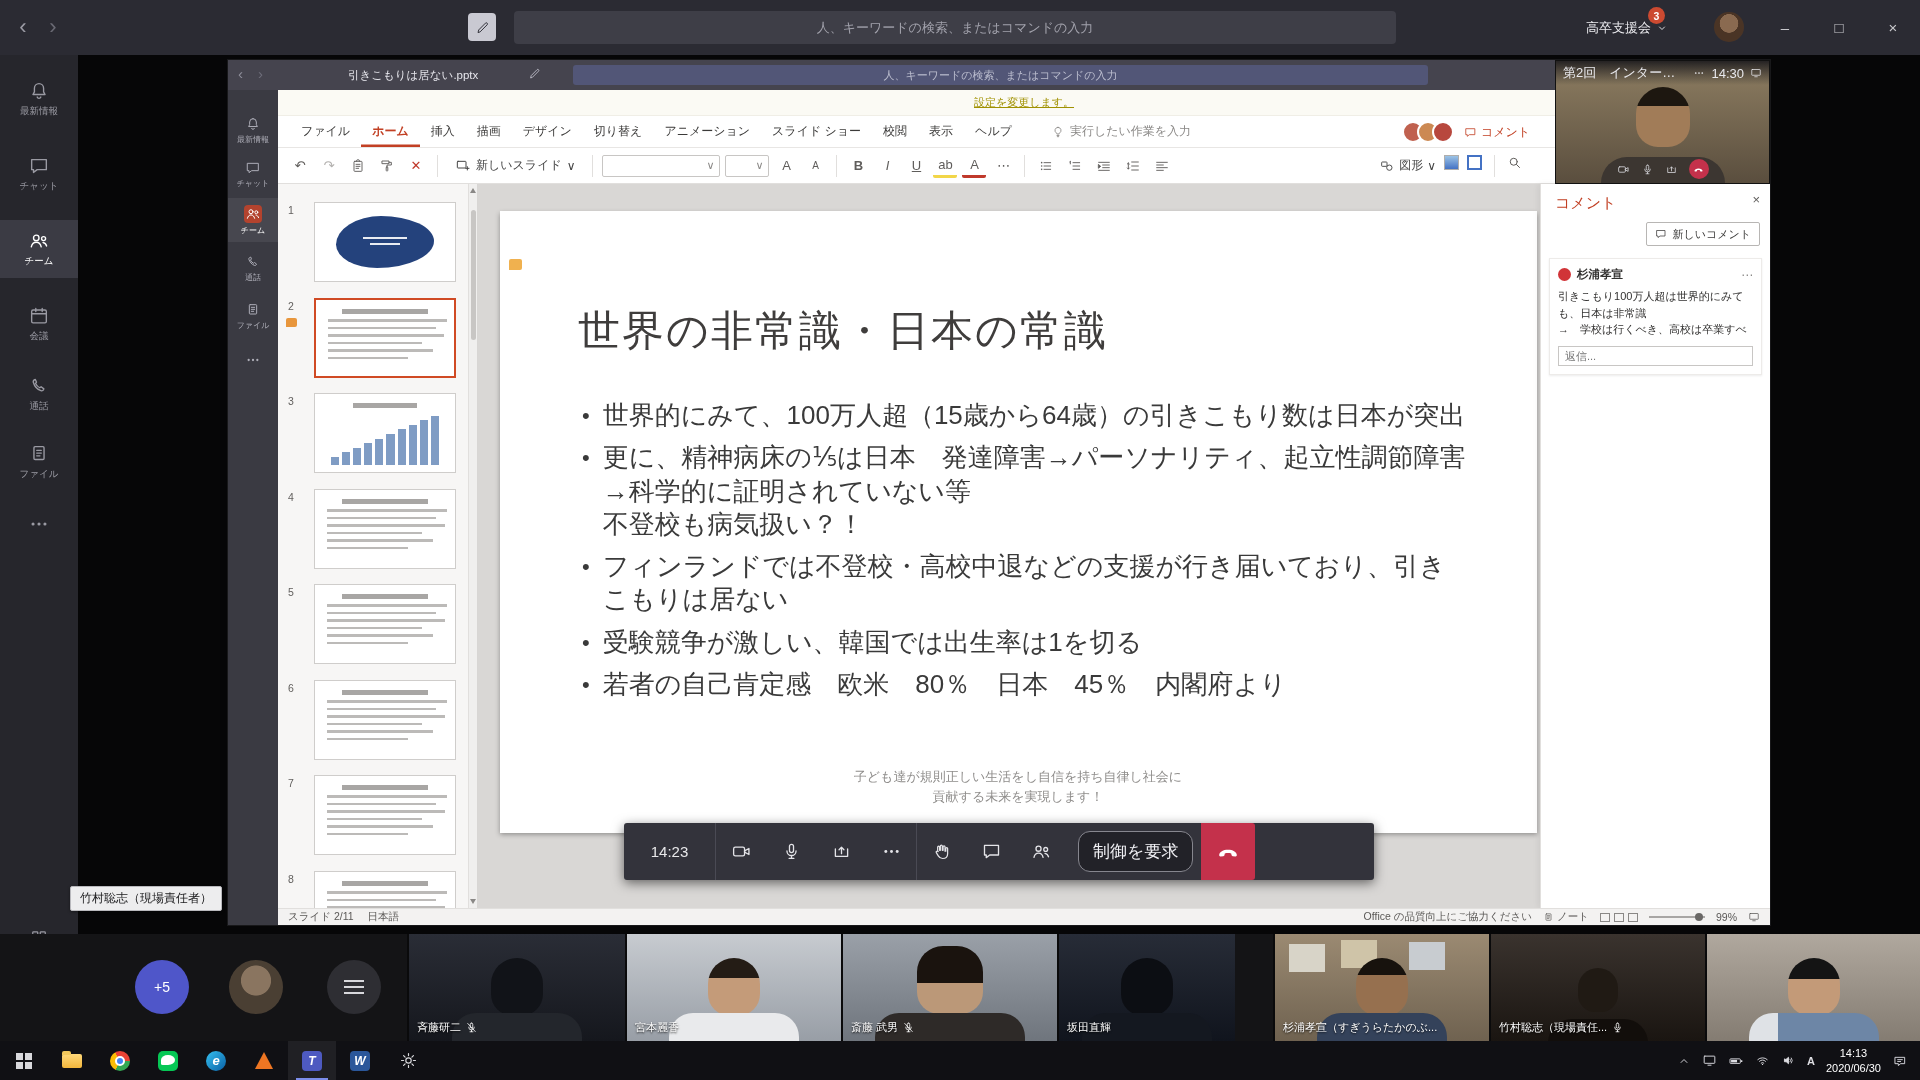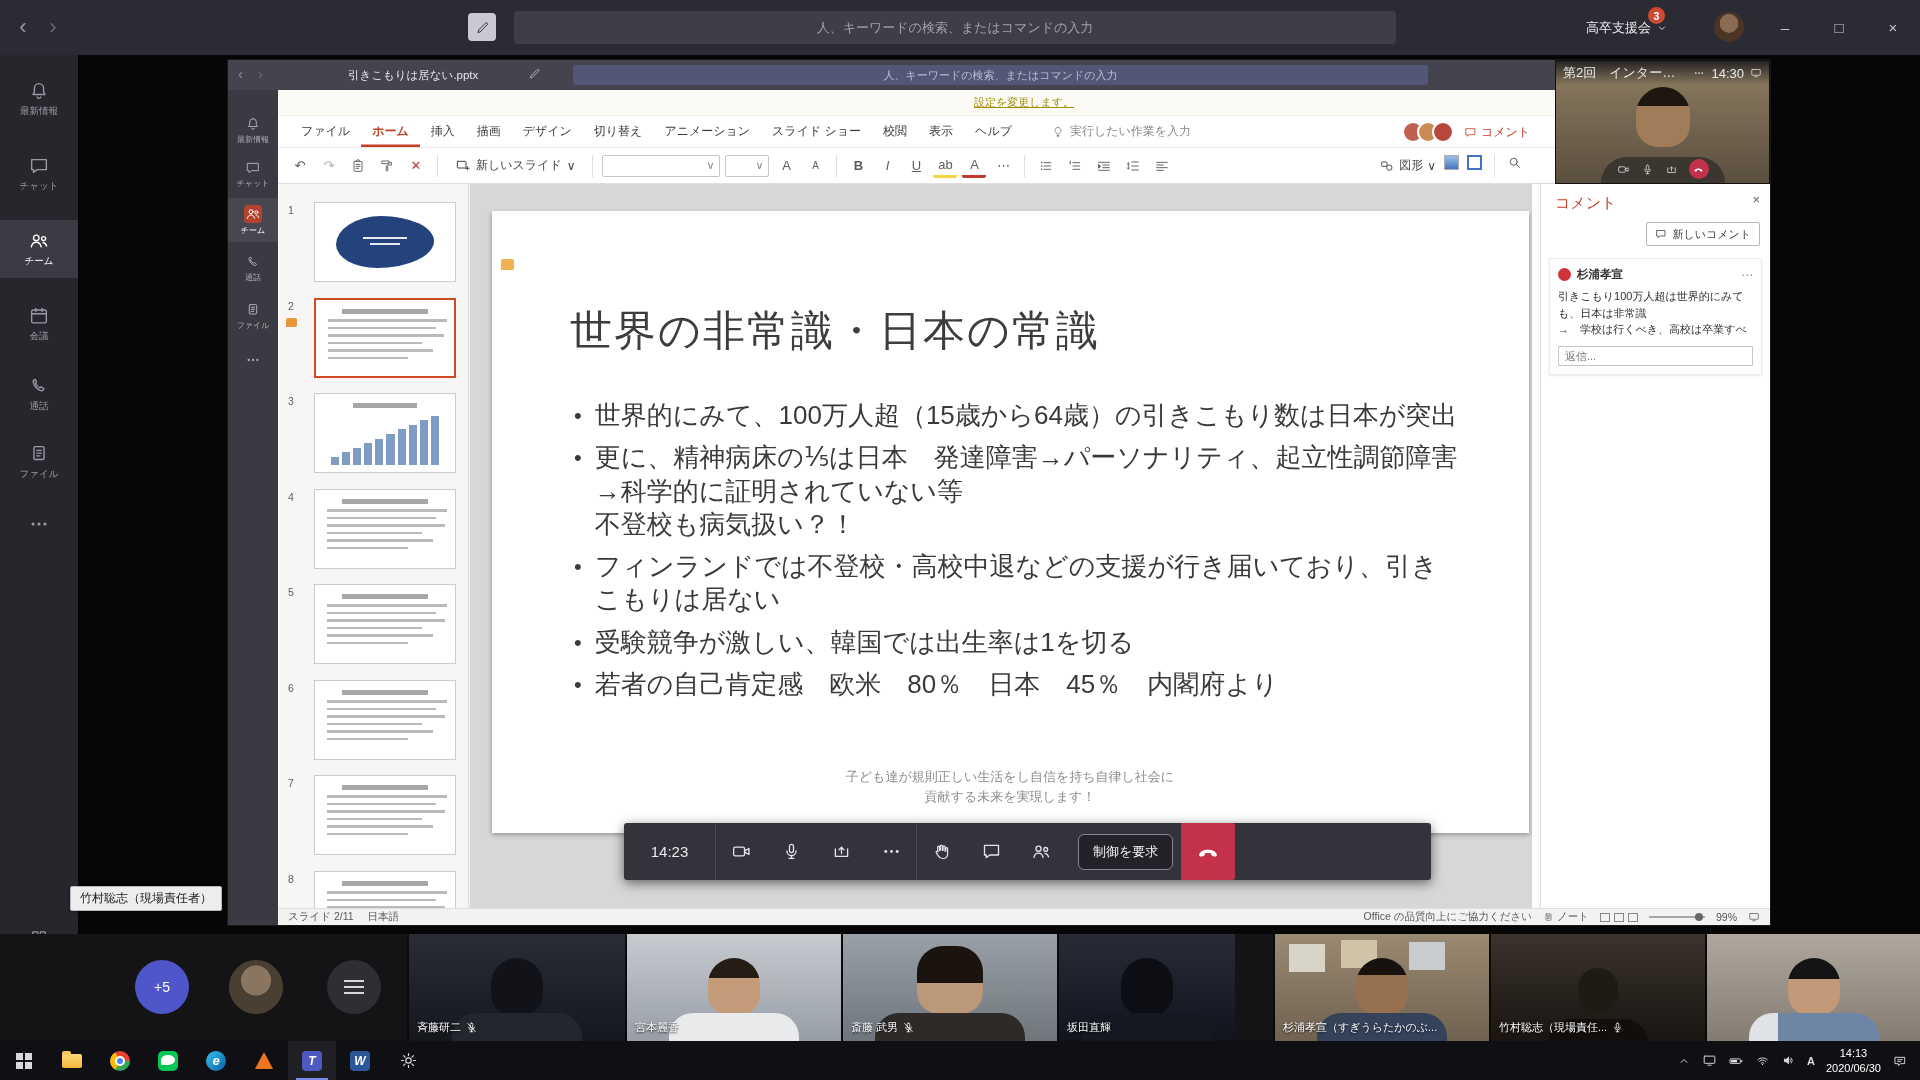--- a/index.html
+++ b/index.html
@@ -98,21 +98,21 @@
   .k-blob i{position:absolute;height:2px;background:rgba(255,255,255,.9)}
   .k-blob i:nth-child(1){width:44px;top:34px}.k-blob i:nth-child(2){width:30px;top:40px}
   .k-chart{display:flex;align-items:flex-end;gap:3px;padding:0 16px;height:52px}
   .k-chart i{flex:1;background:#7f9cc4}
   .t-scroll{position:absolute;right:0;top:0;width:9px;height:724px;background:#f0efee;border-left:1px solid #e1dfdd}
   .t-scroll::before,.t-scroll::after{content:"";position:absolute;left:1px;border-left:3.5px solid transparent;border-right:3.5px solid transparent}
   .t-scroll::before{top:4px;border-bottom:5px solid #8a8886}
   .t-scroll::after{bottom:4px;border-top:5px solid #8a8886}
   .t-sbar{position:absolute;left:2px;top:26px;width:5px;height:130px;background:#c8c6c4;border-radius:3px}
 
-  .slidearea{position:absolute;left:192px;top:0;width:1062px;height:724px;background:#d9d7d5}
+  .slidearea{position:absolute;left:200px;top:0;width:1062px;height:724px;background:#d9d7d5}
   .slide{position:absolute;left:22px;top:27px;width:1037px;height:622px;background:#fff;box-shadow:0 1.5px 5px rgba(0,0,0,.35)}
   .s-cmark{position:absolute;left:9px;top:48px;width:13px;height:11px;background:#f0b14f;border-radius:2px 2px 2px 0}
   .s-title{position:absolute;left:78px;top:92px;font-size:42px;color:#3f3d3c;letter-spacing:2px}
   .s-bullets{position:absolute;left:82px;top:188px;width:890px;list-style:none}
   .s-bullets li{display:flex;gap:13px;font-size:26px;color:#3a3a3a;line-height:1.28;margin-bottom:9px}
   .b-dot{font-size:22px;padding-top:3px}
   .b-tx{white-space:pre-line}
   .s-footer{position:absolute;left:348px;width:340px;top:556px;text-align:center;font-size:13px;color:#8f8d8b;line-height:1.55}
 
   
@@ -133,28 +133,28 @@
   .ppt-status{position:absolute;left:0;top:818px;width:1492px;height:17px;background:#f3f2f1;border-top:1px solid #e1dfdd;
     display:flex;align-items:center;font-size:10.5px;color:#5a5856;padding:0 10px;gap:14px}
   .ps-right{margin-left:auto;display:flex;align-items:center;gap:11px}
   .ps-notes{display:flex;align-items:center;gap:3px}
   .ps-views{display:flex;gap:4px}
   .ps-views i{width:10px;height:9px;border:1px solid #8a8886;display:block}
   .ps-track{width:56px;height:2px;background:#a8a6a4;position:relative;display:block}
   .ps-track i{position:absolute;left:46px;top:-3px;width:8px;height:8px;border-radius:50%;background:#6a6866}
 
   
-  .meeting-bar{position:absolute;left:546px;top:768px;width:807px;height:57px;background:#33333b;border-radius:3px;
+  .meeting-bar{position:absolute;left:546px;top:768px;width:750px;height:57px;background:#33333b;border-radius:3px;
     box-shadow:0 3px 12px rgba(0,0,0,.55);display:flex;align-items:center;color:#e4e4e8}
   .mb-time{width:92px;text-align:center;font-size:15px;color:#e8e8ea;border-right:1px solid #4a4a54;height:100%;
     display:flex;align-items:center;justify-content:center}
   .mb-btn{width:50px;height:100%;display:flex;align-items:center;justify-content:center}
   .mb-btn.sep{border-left:1px solid #4a4a54}
-  .mb-ctrl{margin:0 8px 0 12px;padding:8px 14px;background:#222228;border:1px solid #86868e;border-radius:6px;
-    color:#f0f0f4;font-size:13px;white-space:nowrap}
+  .mb-ctrl{margin:0 8px 0 12px;padding:8px 14px;background:#222228;border:1px solid #86868e;border-radius:12px;
+    color:#f0f0f4;font-size:17px;white-space:nowrap}
   .mb-hang{width:54px;height:100%;background:#c4314b;border-radius:0 3px 3px 0;display:flex;align-items:center;justify-content:center;color:#fff}
 
   
   .fv{position:absolute;left:1477px;top:5px;width:215px;height:124px;overflow:hidden;border:1px solid #111;
     background:linear-gradient(180deg,#8e7e62,#5a4e3e)}
   .fv-head{position:absolute;left:50%;transform:translateX(-50%);top:26px;width:54px;height:60px;
     border-radius:27px 27px 22px 22px;background:linear-gradient(180deg,#1d1710 0 32%,#a17c58 32%)}
   .fv-body{position:absolute;left:50%;transform:translateX(-50%);bottom:-12px;width:124px;height:38px;
     border-radius:26px 26px 0 0;background:#3c3631}
   .fv-top{position:absolute;left:0;right:0;top:0;height:24px;display:flex;align-items:center;gap:6px;padding:0 7px;

